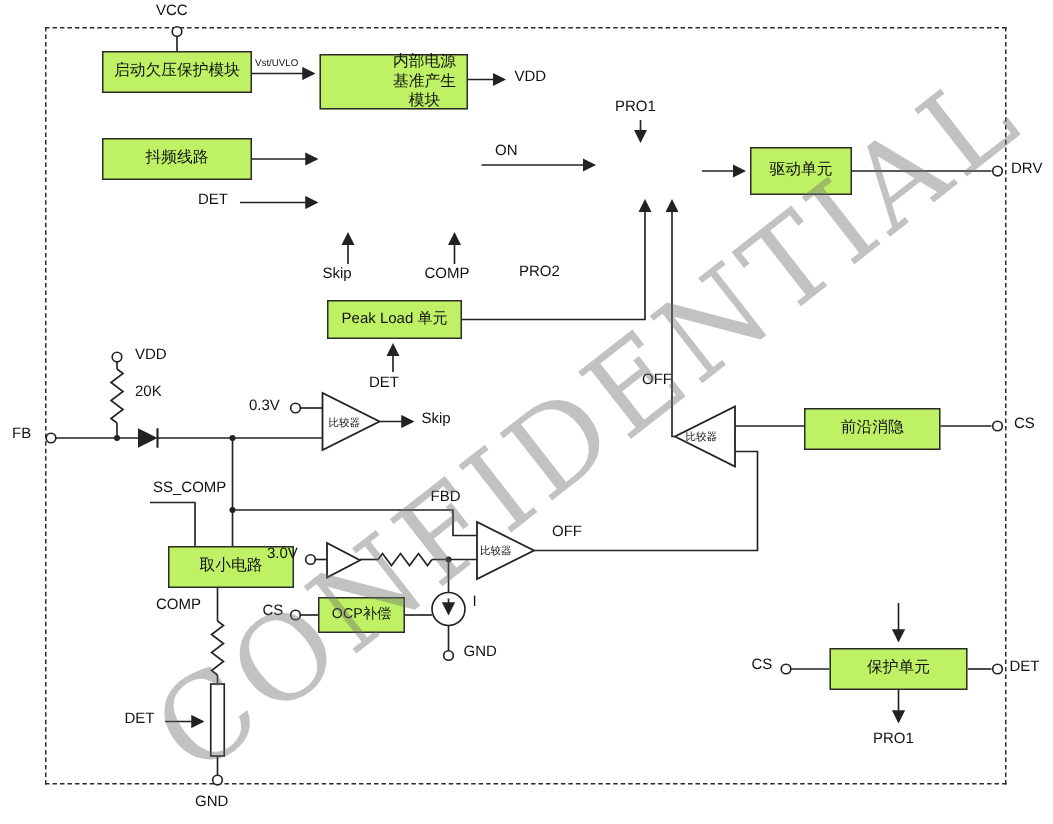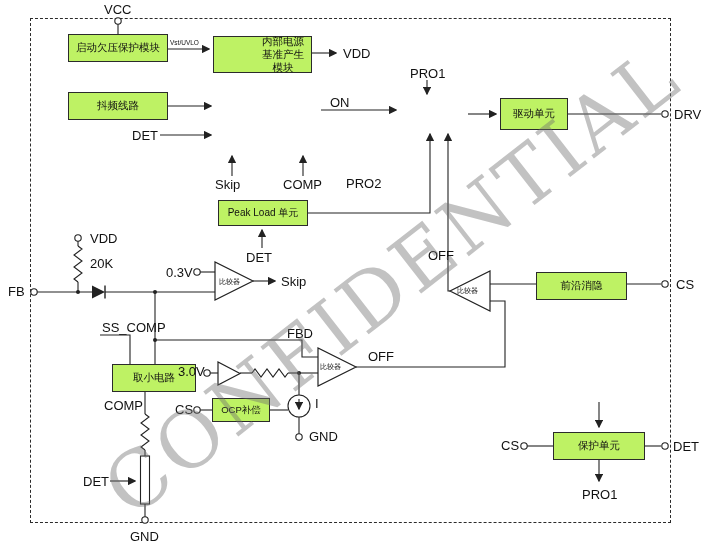--- a/index.html
+++ b/index.html
@@ -1,21 +1,21 @@
 <!DOCTYPE html>
 <html><head>
 <meta charset="utf-8">
 <style>
   html,body{margin:0;padding:0;}
   body{width:702px;height:549px;background:#ffffff;font-family:"Liberation Sans",sans-serif;}
   #stage{position:relative;width:702px;height:549px;overflow:hidden;background:#ffffff;}
   .boundary{position:absolute;left:30px;top:18px;width:641px;height:505px;border:1.5px dashed #2b2b2b;box-sizing:border-box;z-index:4;}
   svg.wires{position:absolute;left:0;top:0;z-index:5;}
   .box{position:absolute;z-index:10;border:1.2px solid #2b2b2b;background:#bef264;display:flex;align-items:center;justify-content:center;text-align:center;font-size:10.5px;line-height:1.25;color:#111;box-sizing:border-box;padding:1px 3px;}
-  .lbl{position:absolute;z-index:12;font-size:13px;color:#111;white-space:nowrap;}
+  .lbl{position:absolute;z-index:12;font-size:10px;color:#111;white-space:nowrap;}
   .tiny{font-size:6.5px;}
   .cmp{position:absolute;z-index:12;font-size:7px;color:#111;white-space:nowrap;}
   .watermark{position:absolute;left:392px;top:282px;transform:translate(-50%,-50%) rotate(-38deg);font-family:"DejaVu Serif",serif;font-size:78px;letter-spacing:4px;color:rgba(110,110,110,0.42);white-space:nowrap;z-index:40;pointer-events:none;}
 </style>
 </head>
 <body>
 
 <div id="stage">
 
   <div class="boundary"></div>

